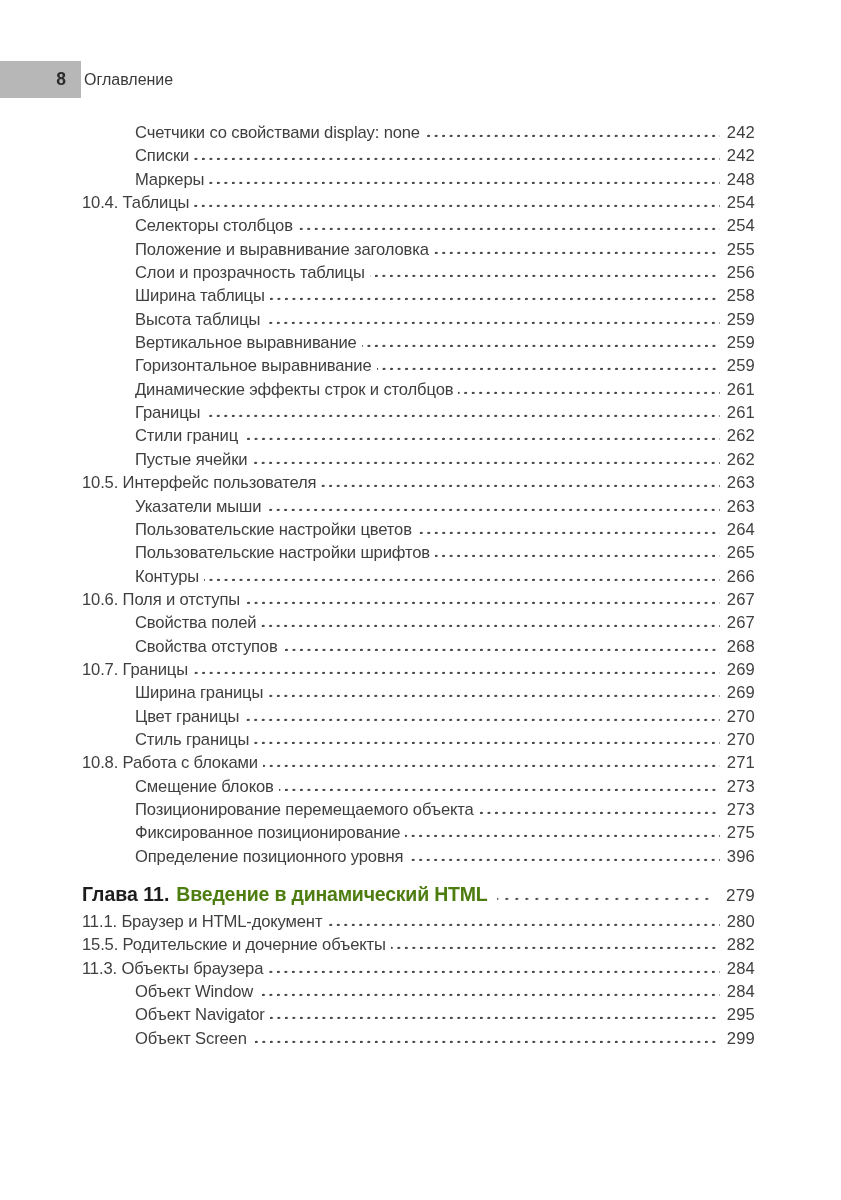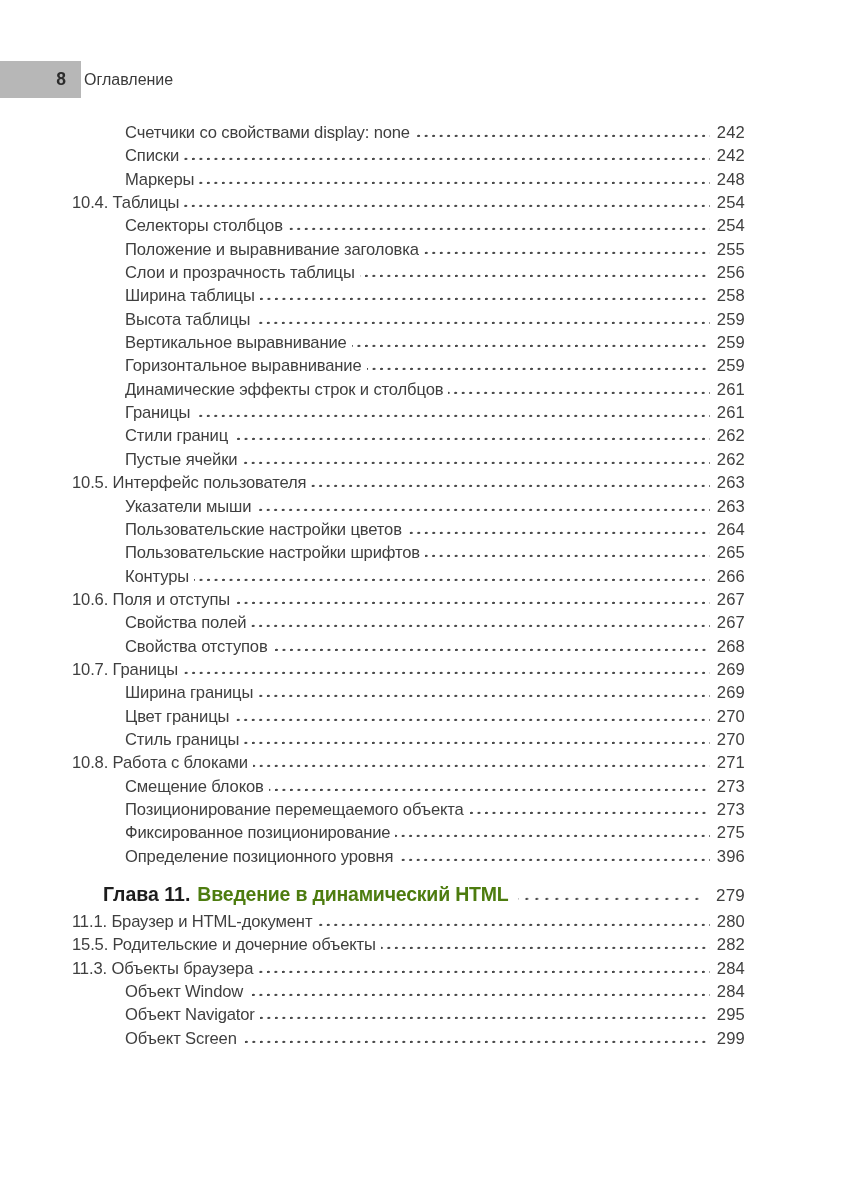--- a/index.html
+++ b/index.html
@@ -24,21 +24,21 @@
     font-size: 17.5px; font-weight: bold; color: #2b2b2b;
   }
   .header-title {
     position: absolute; left: 84px; top: 61px;
     height: 37px; line-height: 37px;
     font-size: 16px; color: #3a3a3a;
   }
 
   
   .toc {
-    position: absolute; left: 72px; top: 123px;
+    position: absolute; left: 82px; top: 123px;
     width: 673px;
   }
   .toc-row {
     display: flex; align-items: baseline;
     height: 23.35px;
     font-size: 16.6px;
   }
   .toc-row.level-2 { padding-left: 53px; }
   .toc-label { white-space: nowrap; letter-spacing: -0.15px; }
   .dot-leader {
@@ -52,21 +52,21 @@
     background-position: right bottom;
   }
   .toc-page { white-space: nowrap; letter-spacing: 0.2px; }
 
   
   .toc-row.chapter {
     margin-top: 13px;
     height: 29px;
     font-size: 19.5px;
   }
-  .chapter-no { font-weight: bold; color: #1d1d1d; white-space: nowrap; margin-left: 31px; }
+  .chapter-no { font-weight: bold; color: #1d1d1d; white-space: nowrap; }
   .chapter-title { font-weight: bold; color: #4d7c0f; margin-left: 7px; white-space: nowrap; letter-spacing: -0.2px; }
   .toc-row.chapter .dot-leader {
     background-size: 10px 4px;
     margin: 0 11px 1px 9px;
   }
   .toc-row.chapter .toc-page { font-size: 17px; }
 </style>
 </head>
 <body>
 

